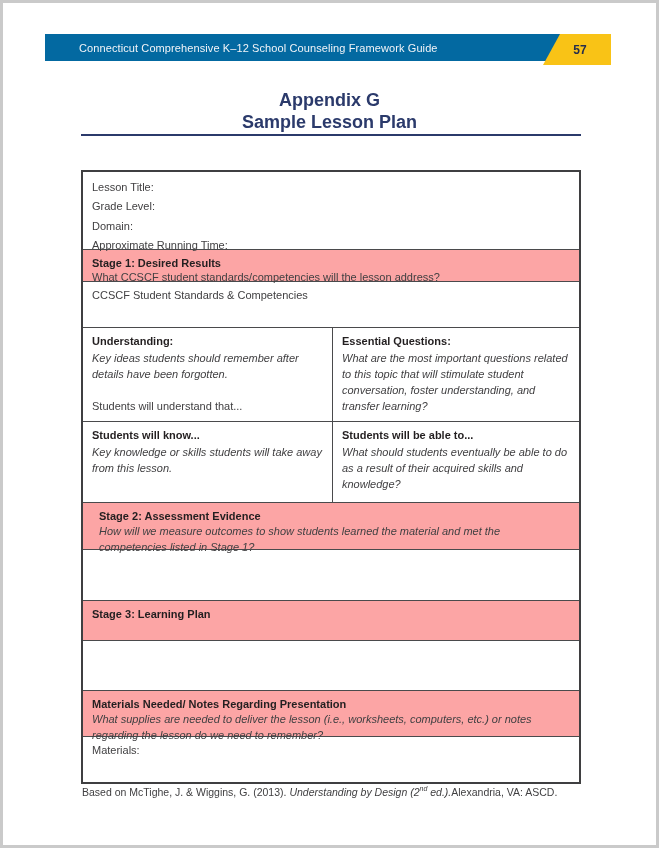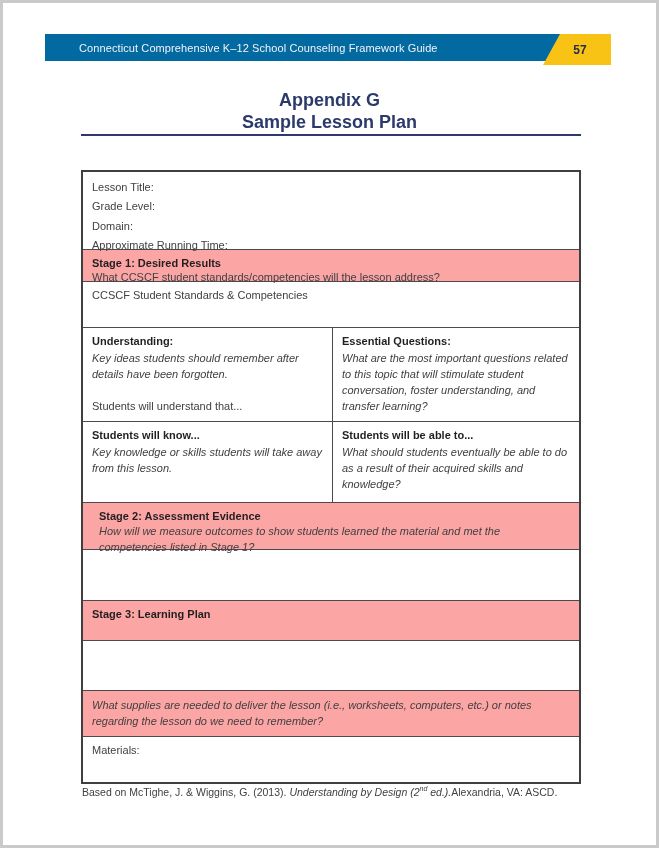--- a/index.html
+++ b/index.html
@@ -192,20 +192,21 @@
 
     <div class="row r-empty1 cell"></div>
 
     <div class="row r-stage3 cell gray">
       <div class="cell-title">Stage 3: Learning Plan</div>
     </div>
 
     <div class="row r-empty2 cell"></div>
 
     <div class="row r-math cell gray">
+      <div class="cell-title">Materials Needed/ Notes Regarding Presentation</div>
       <div class="cell-italic" style="margin-top:0;">What supplies are needed to deliver the lesson (i.e., worksheets, computers, etc.) or notes regarding the lesson do we need to remember?</div>
     </div>
 
     <div class="row r-mat cell">
       <div class="cell-plain" style="margin-top:0;">Materials:</div>
     </div>
 
   </div>
 
   <div class="footer-note"><span>Based on McTighe, J. &amp; Wiggins, G. (2013). </span><span class="it">Understanding by Design (2</span><sup>nd</sup><span class="it"> ed.).</span><span>Alexandria, VA: ASCD.</span></div>

